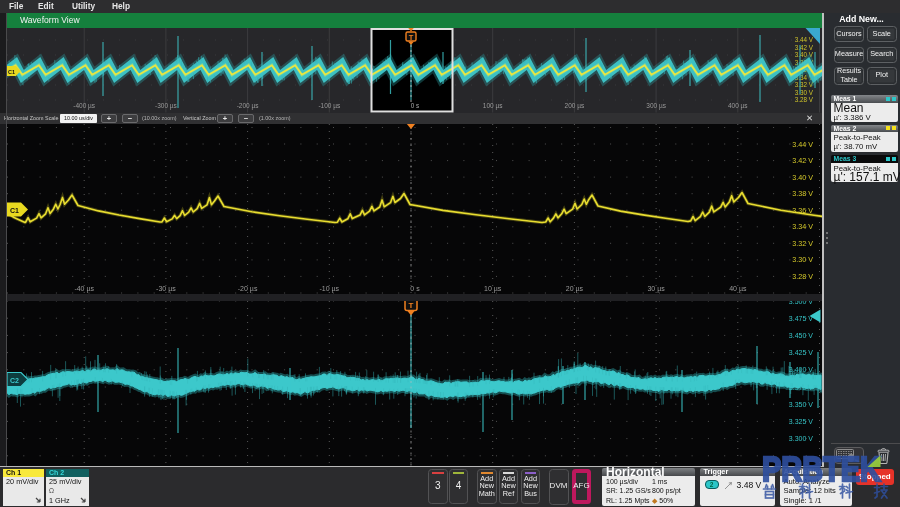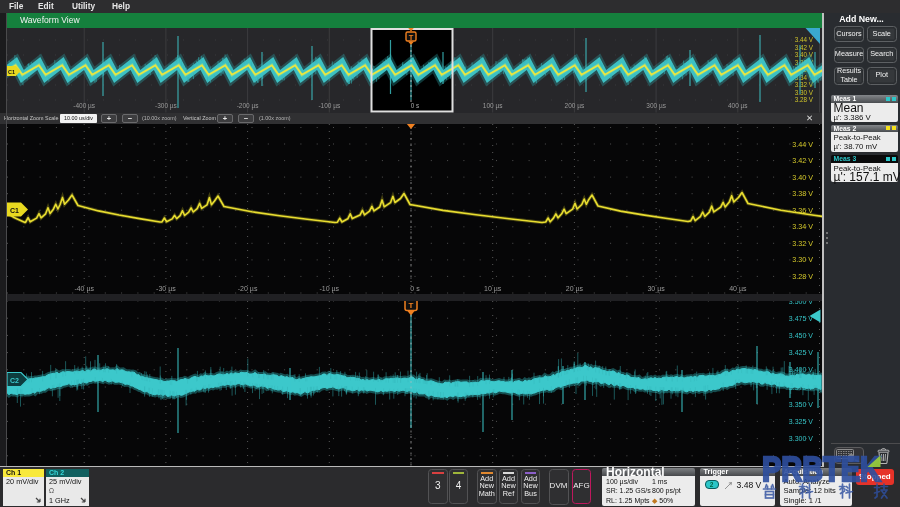--- a/index.html
+++ b/index.html
@@ -912,21 +912,21 @@
           <path d="M1,1 L5,5 M5,5 L5,1.8 M5,5 L1.8,5" stroke="#444" stroke-width="1.2" fill="none"></path>
         </svg>
       </div>
     </div>
     <div style="position:absolute;left:428px;top:1.5px;width:19.5px;height:35.5px;background:#2f2f31;border:1px solid #525254;border-radius:3.5px;display:flex;align-items:center;justify-content:center;text-align:center;font-size:10px;color:#f0f0f0;line-height:10.5px;position:absolute;"><span style="position:absolute;left:3px;right:3px;top:2px;height:2px;background:#d84040;"></span>3</div>
     <div style="position:absolute;left:449px;top:1.5px;width:19px;height:35.5px;background:#2f2f31;border:1px solid #525254;border-radius:3.5px;display:flex;align-items:center;justify-content:center;text-align:center;font-size:10px;color:#f0f0f0;line-height:10.5px;position:absolute;"><span style="position:absolute;left:3px;right:3px;top:2px;height:2px;background:#9fb63a;"></span>4</div>
     <div style="position:absolute;left:477px;top:1.5px;width:19.5px;height:35.5px;background:#2f2f31;border:1px solid #525254;border-radius:3.5px;display:flex;align-items:center;justify-content:center;text-align:center;font-size:7.3px;color:#f0f0f0;line-height:7.8px;position:absolute;"><span style="position:absolute;left:3px;right:3px;top:2px;height:2px;background:#e0882f;"></span>Add<br>New<br>Math</div>
     <div style="position:absolute;left:499px;top:1.5px;width:19px;height:35.5px;background:#2f2f31;border:1px solid #525254;border-radius:3.5px;display:flex;align-items:center;justify-content:center;text-align:center;font-size:7.3px;color:#f0f0f0;line-height:7.8px;position:absolute;"><span style="position:absolute;left:3px;right:3px;top:2px;height:2px;background:#d8d8d8;"></span>Add<br>New<br>Ref</div>
     <div style="position:absolute;left:521px;top:1.5px;width:19px;height:35.5px;background:#2f2f31;border:1px solid #525254;border-radius:3.5px;display:flex;align-items:center;justify-content:center;text-align:center;font-size:7.3px;color:#f0f0f0;line-height:7.8px;position:absolute;"><span style="position:absolute;left:3px;right:3px;top:2px;height:2px;background:#8b5fc9;"></span>Add<br>New<br>Bus</div>
     <div style="position:absolute;left:548.5px;top:1.5px;width:20px;height:36px;background:#2f2f31;border:1px solid #525254;border-radius:3.5px;display:flex;align-items:center;justify-content:center;font-size:8px;color:#f0f0f0;line-height:8.5px;position:absolute;">DVM</div>
-    <div style="position:absolute;left:572px;top:1.5px;width:19px;height:35.5px;background:#2f2f31;border:1px solid #be185d;border-radius:3.5px;display:flex;align-items:center;justify-content:center;text-align:center;font-size:8px;color:#f0f0f0;line-height:8.5px;position:absolute;">AFG</div>
+    <div style="position:absolute;left:572px;top:1.5px;width:19px;height:35.5px;background:#2f2f31;border:4px solid #be185d;border-radius:3.5px;display:flex;align-items:center;justify-content:center;text-align:center;font-size:8px;color:#f0f0f0;line-height:8.5px;position:absolute;">AFG</div>
     <div style="position:absolute;left:602px;top:1px;width:92.5px;height:37.5px;">
       <div style="background:linear-gradient(#7e8184,#47494c);height:8px;border-radius:2px 2px 0 0;font-size:12px;font-weight:bold;color:#fff;line-height:8px;padding-left:4px;">Horizontal</div>
       <div style="background:#ececec;height:29.5px;border-radius:0 0 2px 2px;position:relative;">
         <div style="position:absolute;left:4px;top:1px;font-size:7px;color:#111;line-height:9.4px;white-space:nowrap;">100 µs/div<br>SR: 1.25 GS/s<br>RL: 1.25 Mpts</div>
         <div style="position:absolute;left:50px;top:1px;font-size:7px;color:#111;line-height:9.4px;white-space:nowrap;">1 ms<br>800 ps/pt<br><span style="color:#c07820;">◆</span> 50%</div>
       </div>
     </div>
     <div style="position:absolute;left:699.5px;top:1px;width:75px;height:44px;">
       <div style="background:linear-gradient(#7e8184,#47494c);height:8px;border-radius:2px 2px 0 0;font-size:7.3px;font-weight:bold;color:#fff;line-height:8px;padding-left:4px;">Trigger</div>
       <div style="background:#ececec;height:29.5px;border-radius:0 0 2px 2px;position:relative;">

